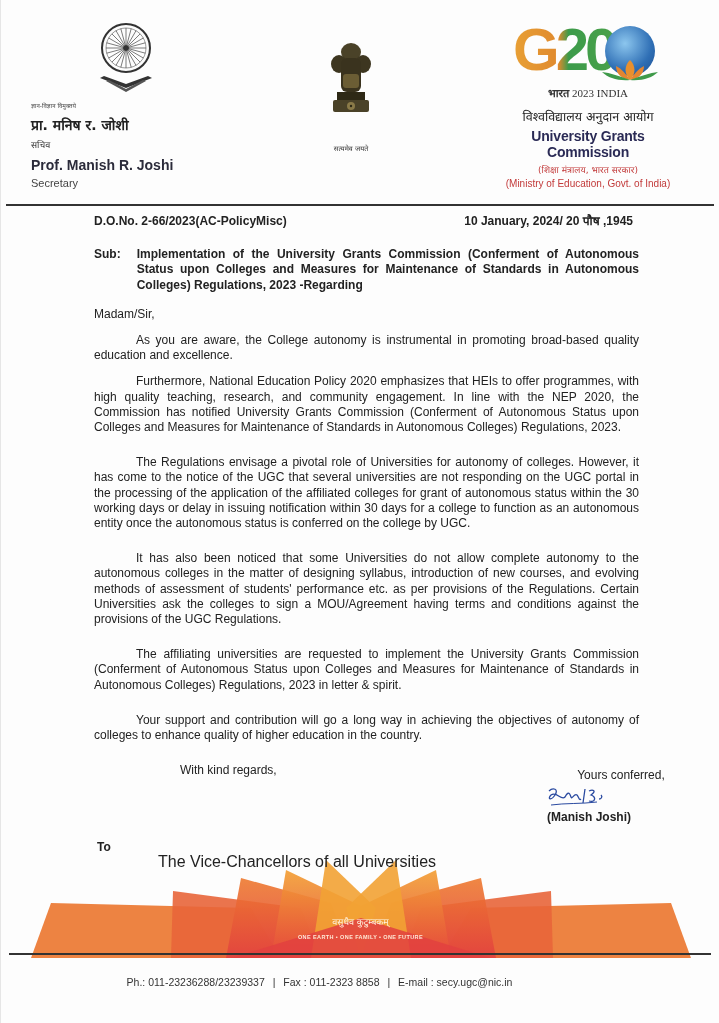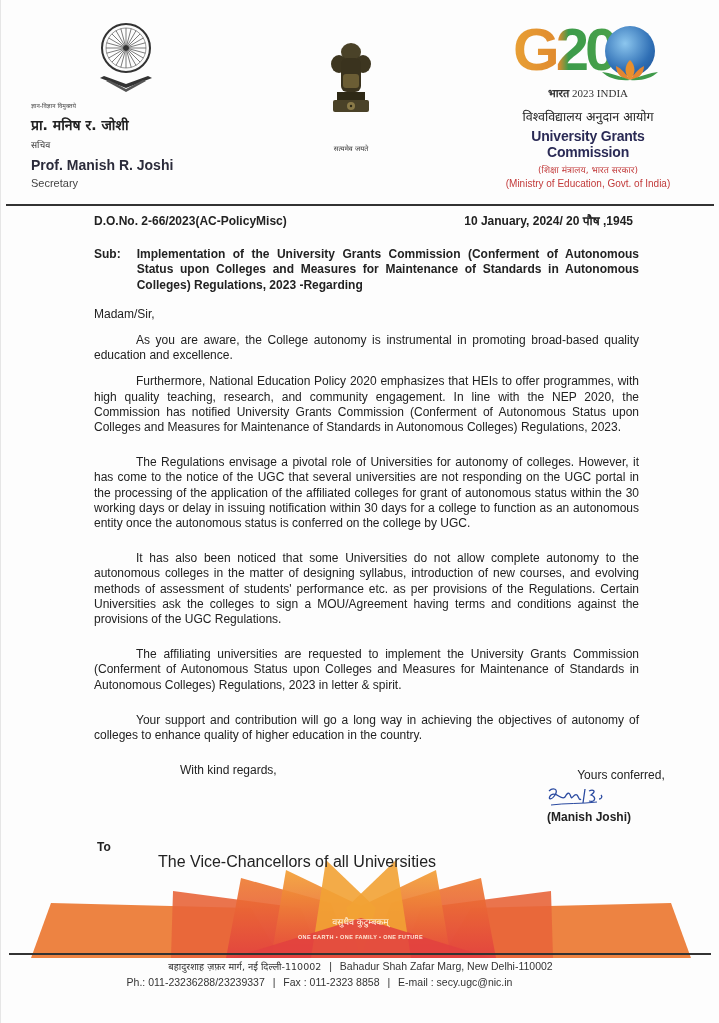--- a/index.html
+++ b/index.html
@@ -201,25 +201,20 @@
     <path d="M360 100 L345 50 L395 2 L410 100 Z" fill="#f2a234" opacity="0.9"></path>
     <path d="M230 100 L360 60 L490 100 Z" fill="#e2413f" opacity="0.85"></path>
   </svg>
   <div class="tagline-hi">वसुधैव कुटुम्बकम्</div>
   <div class="tagline-en">ONE EARTH • ONE FAMILY • ONE FUTURE</div>
 
   <div class="to">To</div>
   <div class="recipient">The Vice-Chancellors of all Universities</div>
 
   <div class="rule-bottom"></div>
-  <div class="addr1">
-    <span class="hi">बहादुरशाह ज़फ़र मार्ग, नई दिल्ली-110002</span>
-    <span class="sep">|</span>
-    <span>Bahadur Shah Zafar Marg, New Delhi-110002</span>
-  </div>
   <div class="addr2">
     <span>Ph.: 011-23236288/23239337</span>
     <span class="sep">|</span>
     <span>Fax : 011-2323 8858</span>
     <span class="sep">|</span>
     <span>E-mail : secy.ugc@nic.in</span>
   </div>
 </div>
 
 </body></html>

